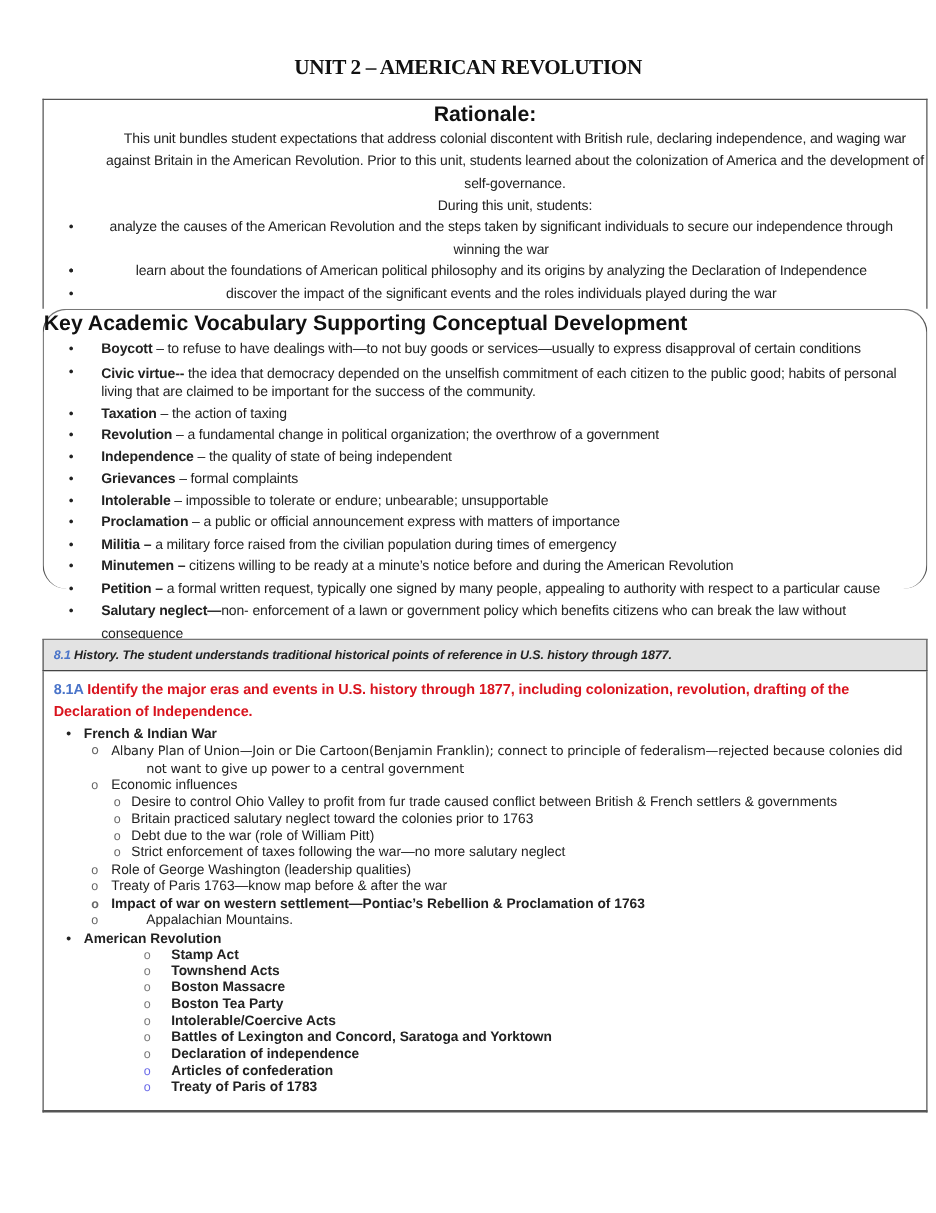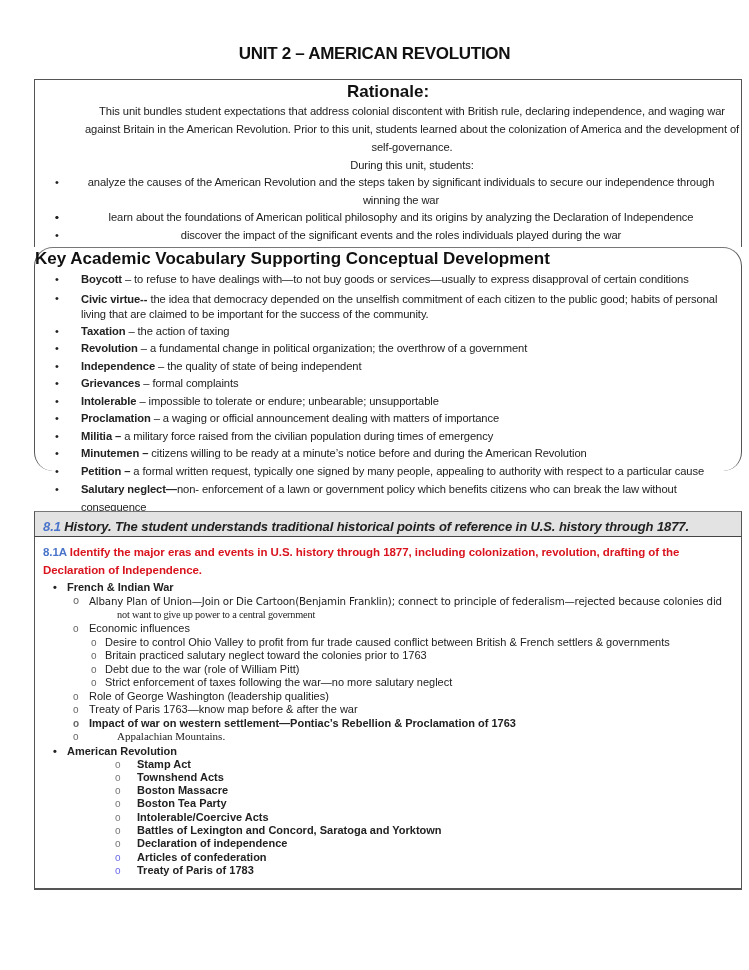--- a/index.html
+++ b/index.html
@@ -1,21 +1,21 @@
 <!DOCTYPE html>
 <html><head>
   <meta charset="utf-8">
   <style>
     * { box-sizing: border-box; margin: 0; padding: 0; }
     html, body { width: 749px; height: 970px; background: #ffffff; overflow: hidden; }
     body { font-family: "Liberation Sans", sans-serif; color: #222; position: relative; }
 
     .page-title {
       position: absolute; top: 44px; left: 0; width: 749px;
-      text-align: center; font-family: Liberation Sans, sans-serif;
+      text-align: center; font-family: Liberation Serif, serif;
       font-weight: bold; font-size: 17px; color: #111; letter-spacing: -0.3px;
     }
 
     .box {
       position: absolute; left: 34px; width: 708px;
       border: 1px solid #555;
     }
     #box-rationale { top: 79px; height: 168px; border-bottom: none; text-align: center; }
     #box-vocab { top: 247px; height: 224px; border-top: 1px solid #777; border-bottom: none; border-radius: 19px; }
     #box-teks-header { top: 511px; height: 26px; background: #e3e3e3; border-top: 1px solid #777; border-bottom: 1px solid #444; }
@@ -34,36 +34,36 @@
     }
     ul.bullets li .dot {
       position: absolute; left: 20px; top: 0; font-size: 11px; color: #222;
     }
 
     .vocab-list li { color: #666; line-height: 16.5px; margin-bottom: 0; }
     .vocab-list li .term { font-weight: bold; color: #222; }
     .vocab-list li.tall { line-height: 15px; padding-top: 1px; padding-bottom: 1px; }
 
     .teks-header-text {
-      font-size: 13px; font-weight: bold; font-style: italic; color: #222;
+      font-size: 10px; font-weight: bold; font-style: italic; color: #222;
       padding: 7px 0 0 8px; letter-spacing: -0.1px;
     }
     .teks-num { color: #4a74c9; font-weight: bold; }
 
     .content-inner { padding: 6px 12px 0 8px; }
     .se-heading {
       font-size: 11.5px; line-height: 18px; font-weight: bold; color: #d9141e; letter-spacing: -0.05px;
     }
     .se-num { color: #4a74c9; }
 
     .l1 { position: relative; padding-left: 24px; font-size: 11px; line-height: 14px; font-weight: bold; color: #222; }
     .l1 .mk { position: absolute; left: 10px; top: 0; }
     .l2 { position: relative; padding-left: 46px; font-size: 11px; line-height: 13.5px; color: #222; }
     .l2 .mk { position: absolute; left: 30px; top: 0; color: #666; font-size: 10px; }
-    .l2 .wrap { display: block; padding-left: 28px; font-family: Liberation Serif, serif; }
+    .l2 .wrap { display: block; padding-left: 28px; }
     .l3 { position: relative; padding-left: 62px; font-size: 11px; line-height: 13.5px; color: #222; }
     .l3 .mk { position: absolute; left: 48px; top: 0; color: #666; font-size: 10px; }
     .l2b { position: relative; padding-left: 94px; font-size: 11px; line-height: 13.3px; color: #222; font-weight: bold; }
     .l2b .mk { position: absolute; left: 72px; top: 0; color: #777; font-weight: normal; font-size: 10px; }
     .l2b .mk.blue { color: #6a6ae8; }
     .bold { font-weight: bold; }
     .albany { font-family: "DejaVu Sans", sans-serif; font-size: 10.3px; letter-spacing: -0.2px; }
   </style>
 </head>
 <body>
@@ -85,21 +85,21 @@
 <div class="box" id="box-vocab">
   <div class="section-heading" style="padding-top:1px; margin-bottom:3px;">Key Academic Vocabulary Supporting Conceptual Development</div>
   <ul class="bullets vocab-list">
     <li><span class="dot">•</span><span class="term">Boycott</span><span> – to refuse to have dealings with—to not buy goods or services—usually  to express disapproval of certain conditions</span></li>
     <li class="tall" style="margin-top:2px;"><span class="dot">•</span><span class="term">Civic virtue--</span><span>   the idea that democracy depended on the unselfish commitment of each citizen to the public good; habits of personal living that are claimed to be important for the success of the community.</span></li>
     <li><span class="dot">•</span><span class="term">Taxation</span><span> – the action of taxing</span></li>
     <li><span class="dot">•</span><span class="term">Revolution</span><span> – a fundamental change in political organization; the overthrow of a government</span></li>
     <li><span class="dot">•</span><span class="term">Independence</span><span> – the quality of state of being independent</span></li>
     <li><span class="dot">•</span><span class="term">Grievances</span><span> – formal complaints</span></li>
     <li><span class="dot">•</span><span class="term">Intolerable</span><span> – impossible to tolerate or endure; unbearable; unsupportable</span></li>
-    <li><span class="dot">•</span><span class="term">Proclamation</span><span> – a waging or official announcement dealing with matters of importance</span></li>
+    <li><span class="dot">•</span><span class="term">Proclamation</span><span> – a public or official announcement express with matters of importance</span></li>
     <li><span class="dot">•</span><span class="term">Militia –</span><span> a military force raised from the civilian population during times of emergency</span></li>
     <li><span class="dot">•</span><span class="term">Minutemen –</span><span> citizens willing to be ready at a minute’s notice before and during the American Revolution</span></li>
     <li><span class="dot">•</span><span class="term">Petition –</span><span> a formal written request, typically one signed by many people, appealing to authority with respect to a particular cause</span></li>
     <li style="line-height:18px;"><span class="dot">•</span><span class="term">Salutary neglect—</span><span>non- enforcement of a lawn or government policy which benefits citizens who can break the law without consequence</span></li>
     <li><span class="dot">•</span><span class="term">Writs of assistance—</span><span>blank search warrants allowing British officers to search homes &amp; businesses</span></li>
   </ul>
 </div>
 
 <div class="box" id="box-teks-header">
   <div class="teks-header-text"><span class="teks-num">8.1</span><span> History. The student understands traditional historical points of reference in U.S. history through 1877.</span></div>

